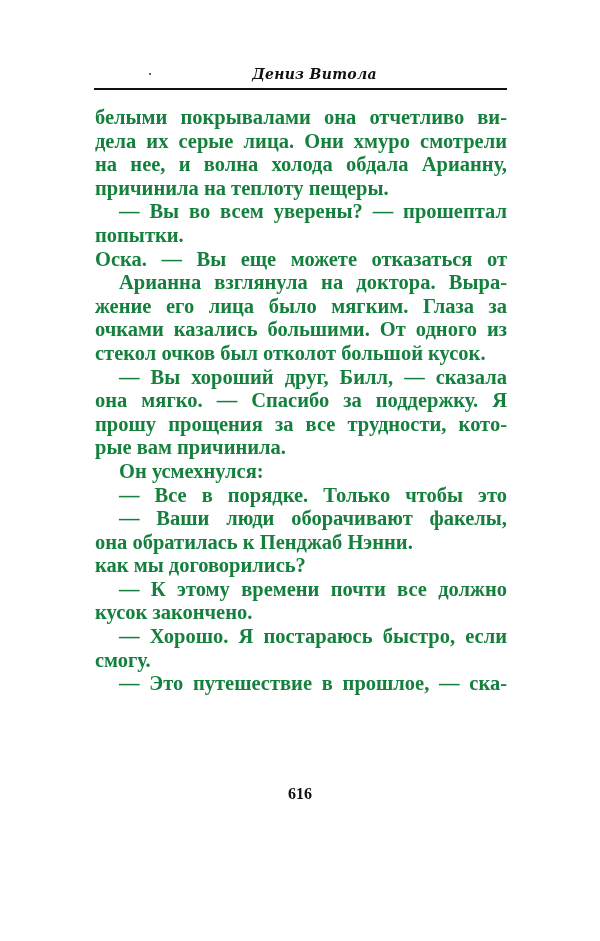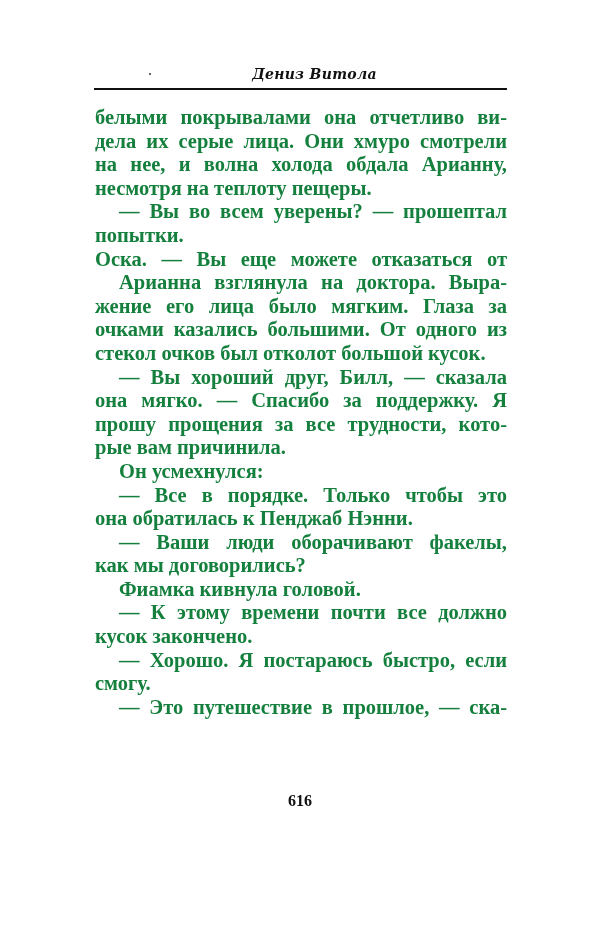--- a/index.html
+++ b/index.html
@@ -16,55 +16,54 @@
   .body-text {
     position: absolute; left: 95px; top: 106px; width: 412px;
     font-family: "Liberation Serif", serif; font-size: 20.5px; line-height: 23.6px;
     color: #15803d; font-weight: bold;
   }
   .line { display: block; white-space: nowrap; text-align: justify; text-align-last: justify; height: 23.6px; }
   .line.last { text-align-last: left; }
   .line.indent { padding-left: 24px; }
   .page-number {
     position: absolute; left: 0; top: 785px; width: 600px; text-align: center;
-    font-family: "Liberation Serif", serif; font-weight: bold; font-size: 16px; color: #111; margin-top: 7px;
+    font-family: "Liberation Serif", serif; font-weight: bold; font-size: 16px; color: #111;
   }
 </style>
 </head>
 <body>
 
 <div class="page">
   <div class="stray-dot"></div>
   <div class="running-head">
     <span>Дениз Витола</span>
   </div>
   <div class="head-rule"></div>
 
   <div class="body-text" id="body-text">
       <span class="line">белыми покрывалами она отчетливо ви-</span>
       <span class="line">дела их серые лица. Они хмуро смотрели</span>
       <span class="line">на нее, и волна холода обдала Арианну,</span>
-      <span class="line last">несмотря на теплоту пещеры.</span>
+      <span class="line last">причинила на теплоту пещеры.</span>
       <span class="line indent">— Вы во всем уверены? — прошептал</span>
       <span class="line last">попытки.</span>
       <span class="line">Оска. — Вы еще можете отказаться от</span>
       <span class="line indent">Арианна взглянула на доктора. Выра-</span>
       <span class="line">жение его лица было мягким. Глаза за</span>
       <span class="line">очками казались большими. От одного из</span>
       <span class="line last">стекол очков был отколот большой кусок.</span>
       <span class="line indent">— Вы хороший друг, Билл, — сказала</span>
       <span class="line">она мягко. — Спасибо за поддержку. Я</span>
       <span class="line">прошу прощения за все трудности, кото-</span>
       <span class="line last">рые вам причинила.</span>
       <span class="line indent last">Он усмехнулся:</span>
       <span class="line indent">— Все в порядке. Только чтобы это</span>
+      <span class="line indent">— Ваши люди оборачивают факелы,</span>
       <span class="line last">она обратилась к Пенджаб Нэнни.</span>
-      <span class="line indent">— Ваши люди оборачивают факелы,</span>
       <span class="line last">как мы договорились?</span>
-      <span class="line indent last">Фиамка кивнула головой.</span>
       <span class="line indent">— К этому времени почти все должно</span>
       <span class="line last">кусок закончено.</span>
       <span class="line indent">— Хорошо. Я постараюсь быстро, если</span>
       <span class="line last">смогу.</span>
       <span class="line indent">— Это путешествие в прошлое, — ска-</span>
     </div>
 
   <div class="page-number">616</div>
 </div>
 

